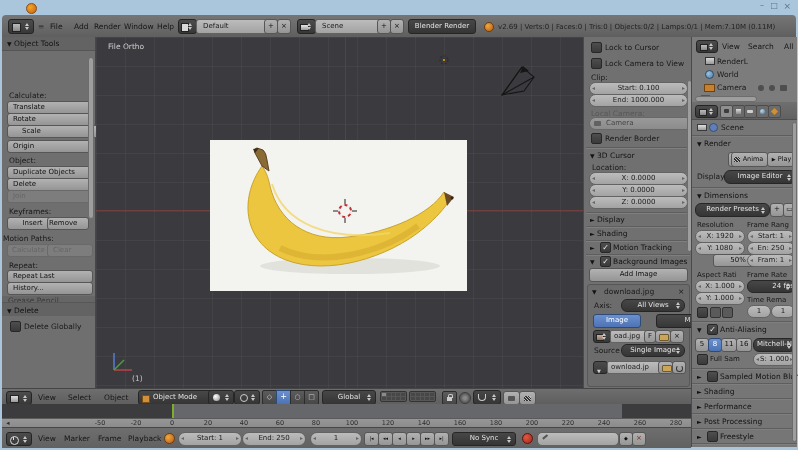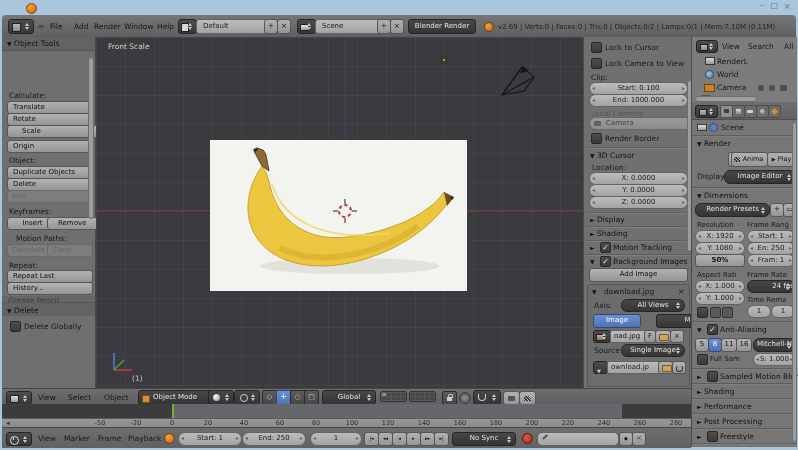--- a/index.html
+++ b/index.html
@@ -87,43 +87,43 @@
     <div class="btn" style="left:5px;top:64px;width:79px;height:11px;text-align:left;padding-left:5px;">Translate</div>
     <div class="btn" style="left:5px;top:76px;width:79px;height:11px;text-align:left;padding-left:5px;">Rotate</div>
     <div class="btn" style="left:5px;top:88px;width:79px;height:11px;text-align:left;padding-left:14px;">Scale</div>
     <div class="btn" style="left:5px;top:103px;width:79px;height:11px;text-align:left;padding-left:5px;">Origin</div>
     <span class="lbl" style="left:7px;top:120px;">Object:</span>
     <div class="btn" style="left:5px;top:129px;width:79px;height:11px;text-align:left;padding-left:5px;">Duplicate Objects</div>
     <div class="btn" style="left:5px;top:141px;width:79px;height:11px;text-align:left;padding-left:5px;">Delete</div>
     <div class="btn dis" style="left:5px;top:153px;width:79px;height:11px;text-align:left;padding-left:5px;">Join</div>
     <span class="lbl" style="left:7px;top:171px;">Keyframes:</span>
     <div class="btn" style="left:5px;top:180px;width:39px;height:11px;text-align:center;padding-left:5px;">Insert</div>
-    <div class="btn" style="left:45px;top:180px;width:39px;height:11px;text-align:left;padding-left:10px;">Remove</div>
-    <span class="lbl" style="left:14px;top:198px;">Motion Paths:</span>
+    <div class="btn" style="left:45px;top:180px;width:39px;height:11px;text-align:left;padding-left:1px;">Remove</div>
+    <span class="lbl" style="left:1px;top:198px;">Motion Paths:</span>
     <div class="btn dis" style="left:5px;top:207px;width:39px;height:11px;text-align:left;padding-left:4px;">Calculate</div>
     <div class="btn dis" style="left:45px;top:207px;width:39px;height:11px;text-align:left;padding-left:5px;">Clear</div>
     <span class="lbl" style="left:7px;top:225px;">Repeat:</span>
     <div class="btn" style="left:5px;top:233px;width:79px;height:11px;text-align:left;padding-left:5px;">Repeat Last</div>
     <div class="btn" style="left:5px;top:245px;width:79px;height:11px;text-align:left;padding-left:5px;">History...</div>
     <div class="a" style="left:0;top:259px;width:93px;height:6px;overflow:hidden;background:#666;">
       <span class="lbl" style="left:6px;top:1px;color:#3a3a3a;">Grease Pencil</span>
     </div>
     <div class="a" style="left:0;top:265px;width:93px;height:13px;background:#636363;border-top:1px solid #575757;">
       <span class="hdr" style="left:5px;top:4px;"><span style="font-size:6px;">▼</span> <span>Delete</span></span>
     </div>
     <span class="cb" style="left:8px;top:284px;"></span>
     <span class="lbl" style="left:22px;top:286px;">Delete Globally</span>
     <div class="sb" style="left:86px;top:20px;width:4px;height:160px;"></div>
   </div>
 
   <div class="a" style="left:96px;top:37px;width:487px;height:351px;background:#3b3b3f;
       background-image:linear-gradient(rgba(255,255,255,.045) 1px,transparent 1px),linear-gradient(90deg,rgba(255,255,255,.045) 1px,transparent 1px);background-size:29px 29px;overflow:hidden;">
     <div class="a" style="left:0;top:173px;width:487px;height:1px;background:#6e4040;"></div>
     <div class="a" style="left:249px;top:0;width:1px;height:351px;background:#45455e;"></div>
-    <span class="lblw" style="left:12px;top:6px;color:#cfcfcf;">Front Scale</span>
+    <span class="lblw" style="left:12px;top:6px;color:#cfcfcf;">File Ortho</span>
 
     <div class="a" style="left:114px;top:103px;width:257px;height:151px;background:#f3f3f0;">
       <svg width="257" height="151" viewBox="0 0 257 151">
         <ellipse cx="140" cy="126" rx="90" ry="8" fill="#e2e2dd"></ellipse>
         <path d="M52,26 C28,60 34,104 76,120 C118,136 178,118 214,88 C226,78 235,68 240,59 L234,52
                  C220,74 180,92 138,97 C96,102 68,80 60,46 C58,36 55,30 52,26 Z" fill="#ecc63e" stroke="#c9a32c" stroke-width="1"></path>
         <path d="M70,108 C110,128 170,114 208,86" stroke="#d3a72e" stroke-width="6" fill="none" opacity="0.55"></path>
         <path d="M62,44 C74,84 120,102 180,93" stroke="#f2d66a" stroke-width="2" fill="none" opacity="0.8"></path>
         <path d="M52,26 L45,13 Q43,9 47,8 L53,10 Q56,12 57,20 L59,31 Z" fill="#8a6b35" stroke="#5d4423" stroke-width="1"></path>
         <path d="M45,13 L43,9 L49,8 Z" fill="#3f2c18"></path>
@@ -295,21 +295,21 @@
     <span class="hdr" style="left:5px;top:90px;"><span style="font-size:6px;">▼</span> <span>Dimensions</span></span>
 
     <div class="dd" style="left:3px;top:101px;width:73px;height:12px;line-height:11px;"><span>Render Presets</span><span class="ud"></span></div>
     <div class="btn" style="left:78px;top:101px;width:12px;height:12px;line-height:11px;">+</div>
     <div class="btn" style="left:91px;top:101px;width:11px;height:12px;line-height:11px;">▭</div>
 
     <span class="lbl" style="left:5px;top:120px;font-size:7px;">Resolution</span>
     <span class="lbl" style="left:55px;top:120px;font-size:7px;">Frame Rang</span>
     <div class="fld" style="left:3px;top:128px;width:48px;height:11px;"><span class="arl">◂</span><span>X: 1920</span><span class="arr">▸</span></div>
     <div class="fld" style="left:3px;top:140px;width:48px;height:11px;"><span class="arl">◂</span><span>Y: 1080</span><span class="arr">▸</span></div>
-    <div class="btn" style="left:3px;top:152px;width:48px;height:11px;font-weight:bold;"><span>50%</span></div>
+    <div class="btn" style="left:21px;top:152px;width:48px;height:11px;"><span>50%</span></div>
     <div class="fld" style="left:55px;top:128px;width:46px;height:11px;"><span class="arl">◂</span><span>Start: 1</span><span class="arr">▸</span></div>
     <div class="fld" style="left:55px;top:140px;width:46px;height:11px;"><span class="arl">◂</span><span>En: 250</span><span class="arr">▸</span></div>
     <div class="fld" style="left:55px;top:152px;width:46px;height:11px;"><span class="arl">◂</span><span>Fram: 1</span><span class="arr">▸</span></div>
 
     <span class="lbl" style="left:5px;top:170px;font-size:7px;">Aspect Rati</span>
     <span class="lbl" style="left:55px;top:170px;font-size:7px;">Frame Rate</span>
     <div class="fld" style="left:3px;top:178px;width:48px;height:11px;"><span class="arl">◂</span><span>X: 1.000</span><span class="arr">▸</span></div>
     <div class="fld" style="left:3px;top:190px;width:48px;height:11px;"><span class="arl">◂</span><span>Y: 1.000</span><span class="arr">▸</span></div>
     <div class="dd" style="left:55px;top:178px;width:46px;height:11px;text-align:right;"><span>24 fps</span><span class="ud"></span></div>
     <span class="lbl" style="left:55px;top:195px;font-size:7px;">Time Rema</span>

